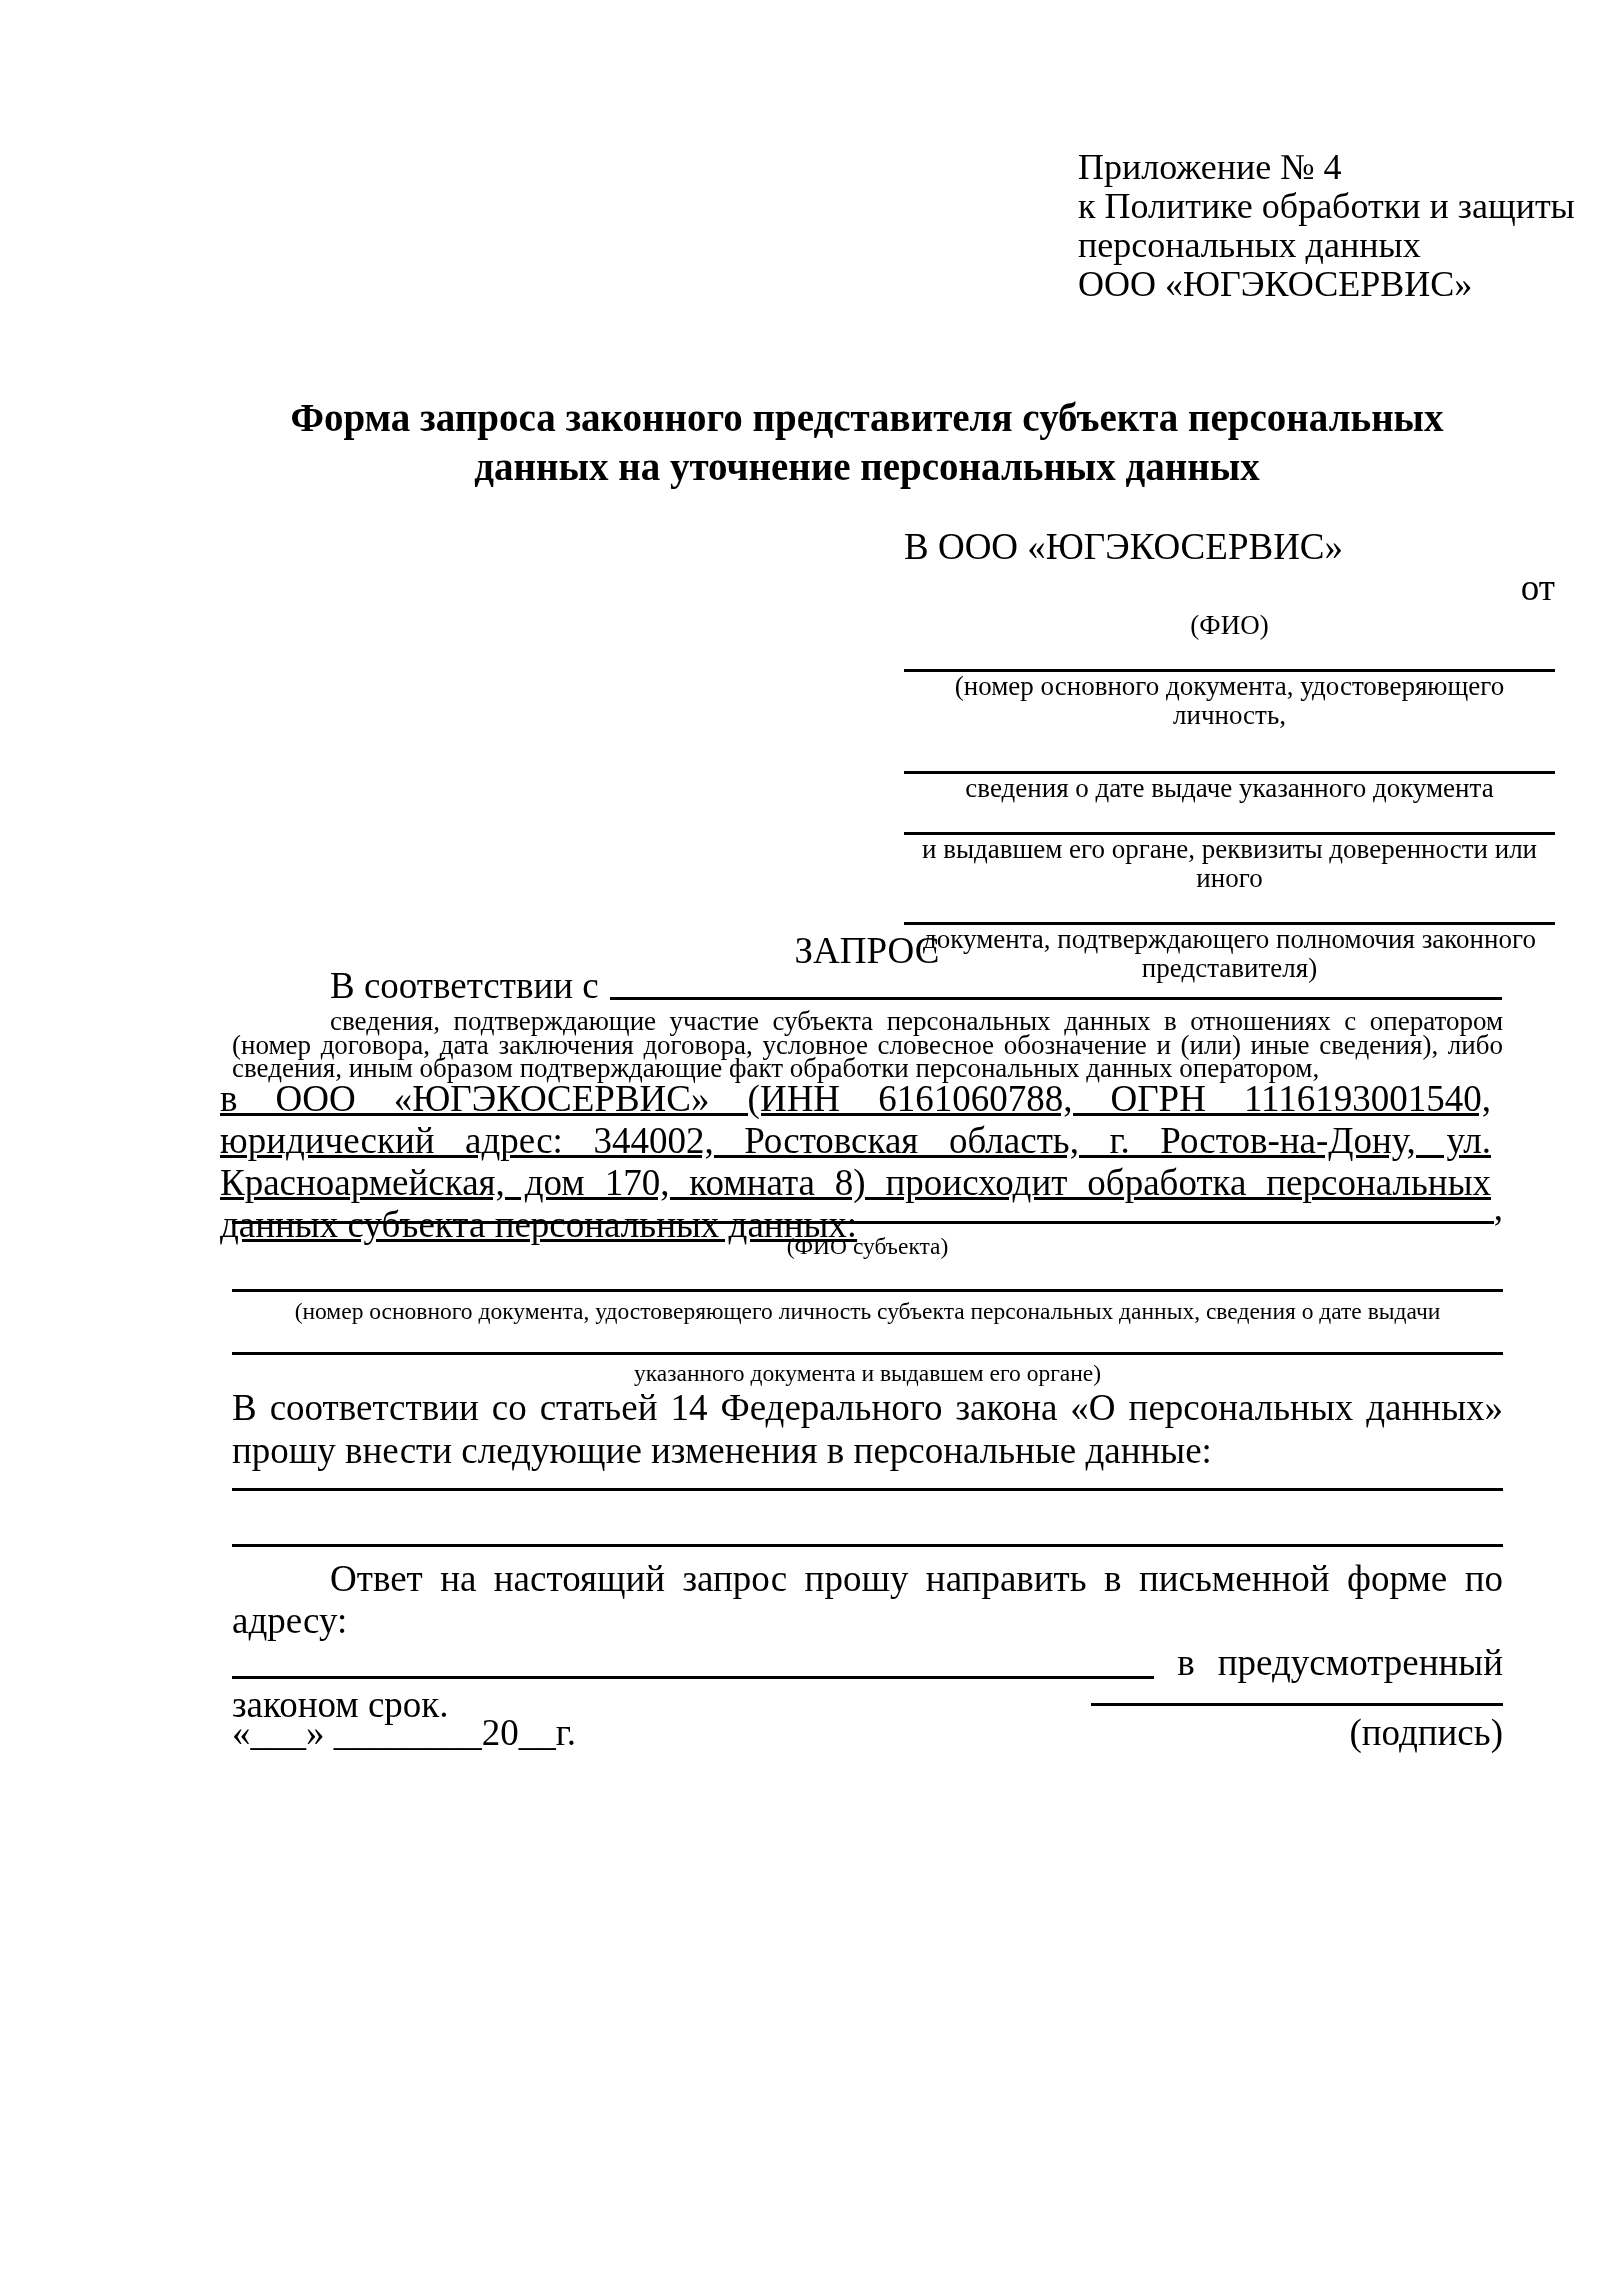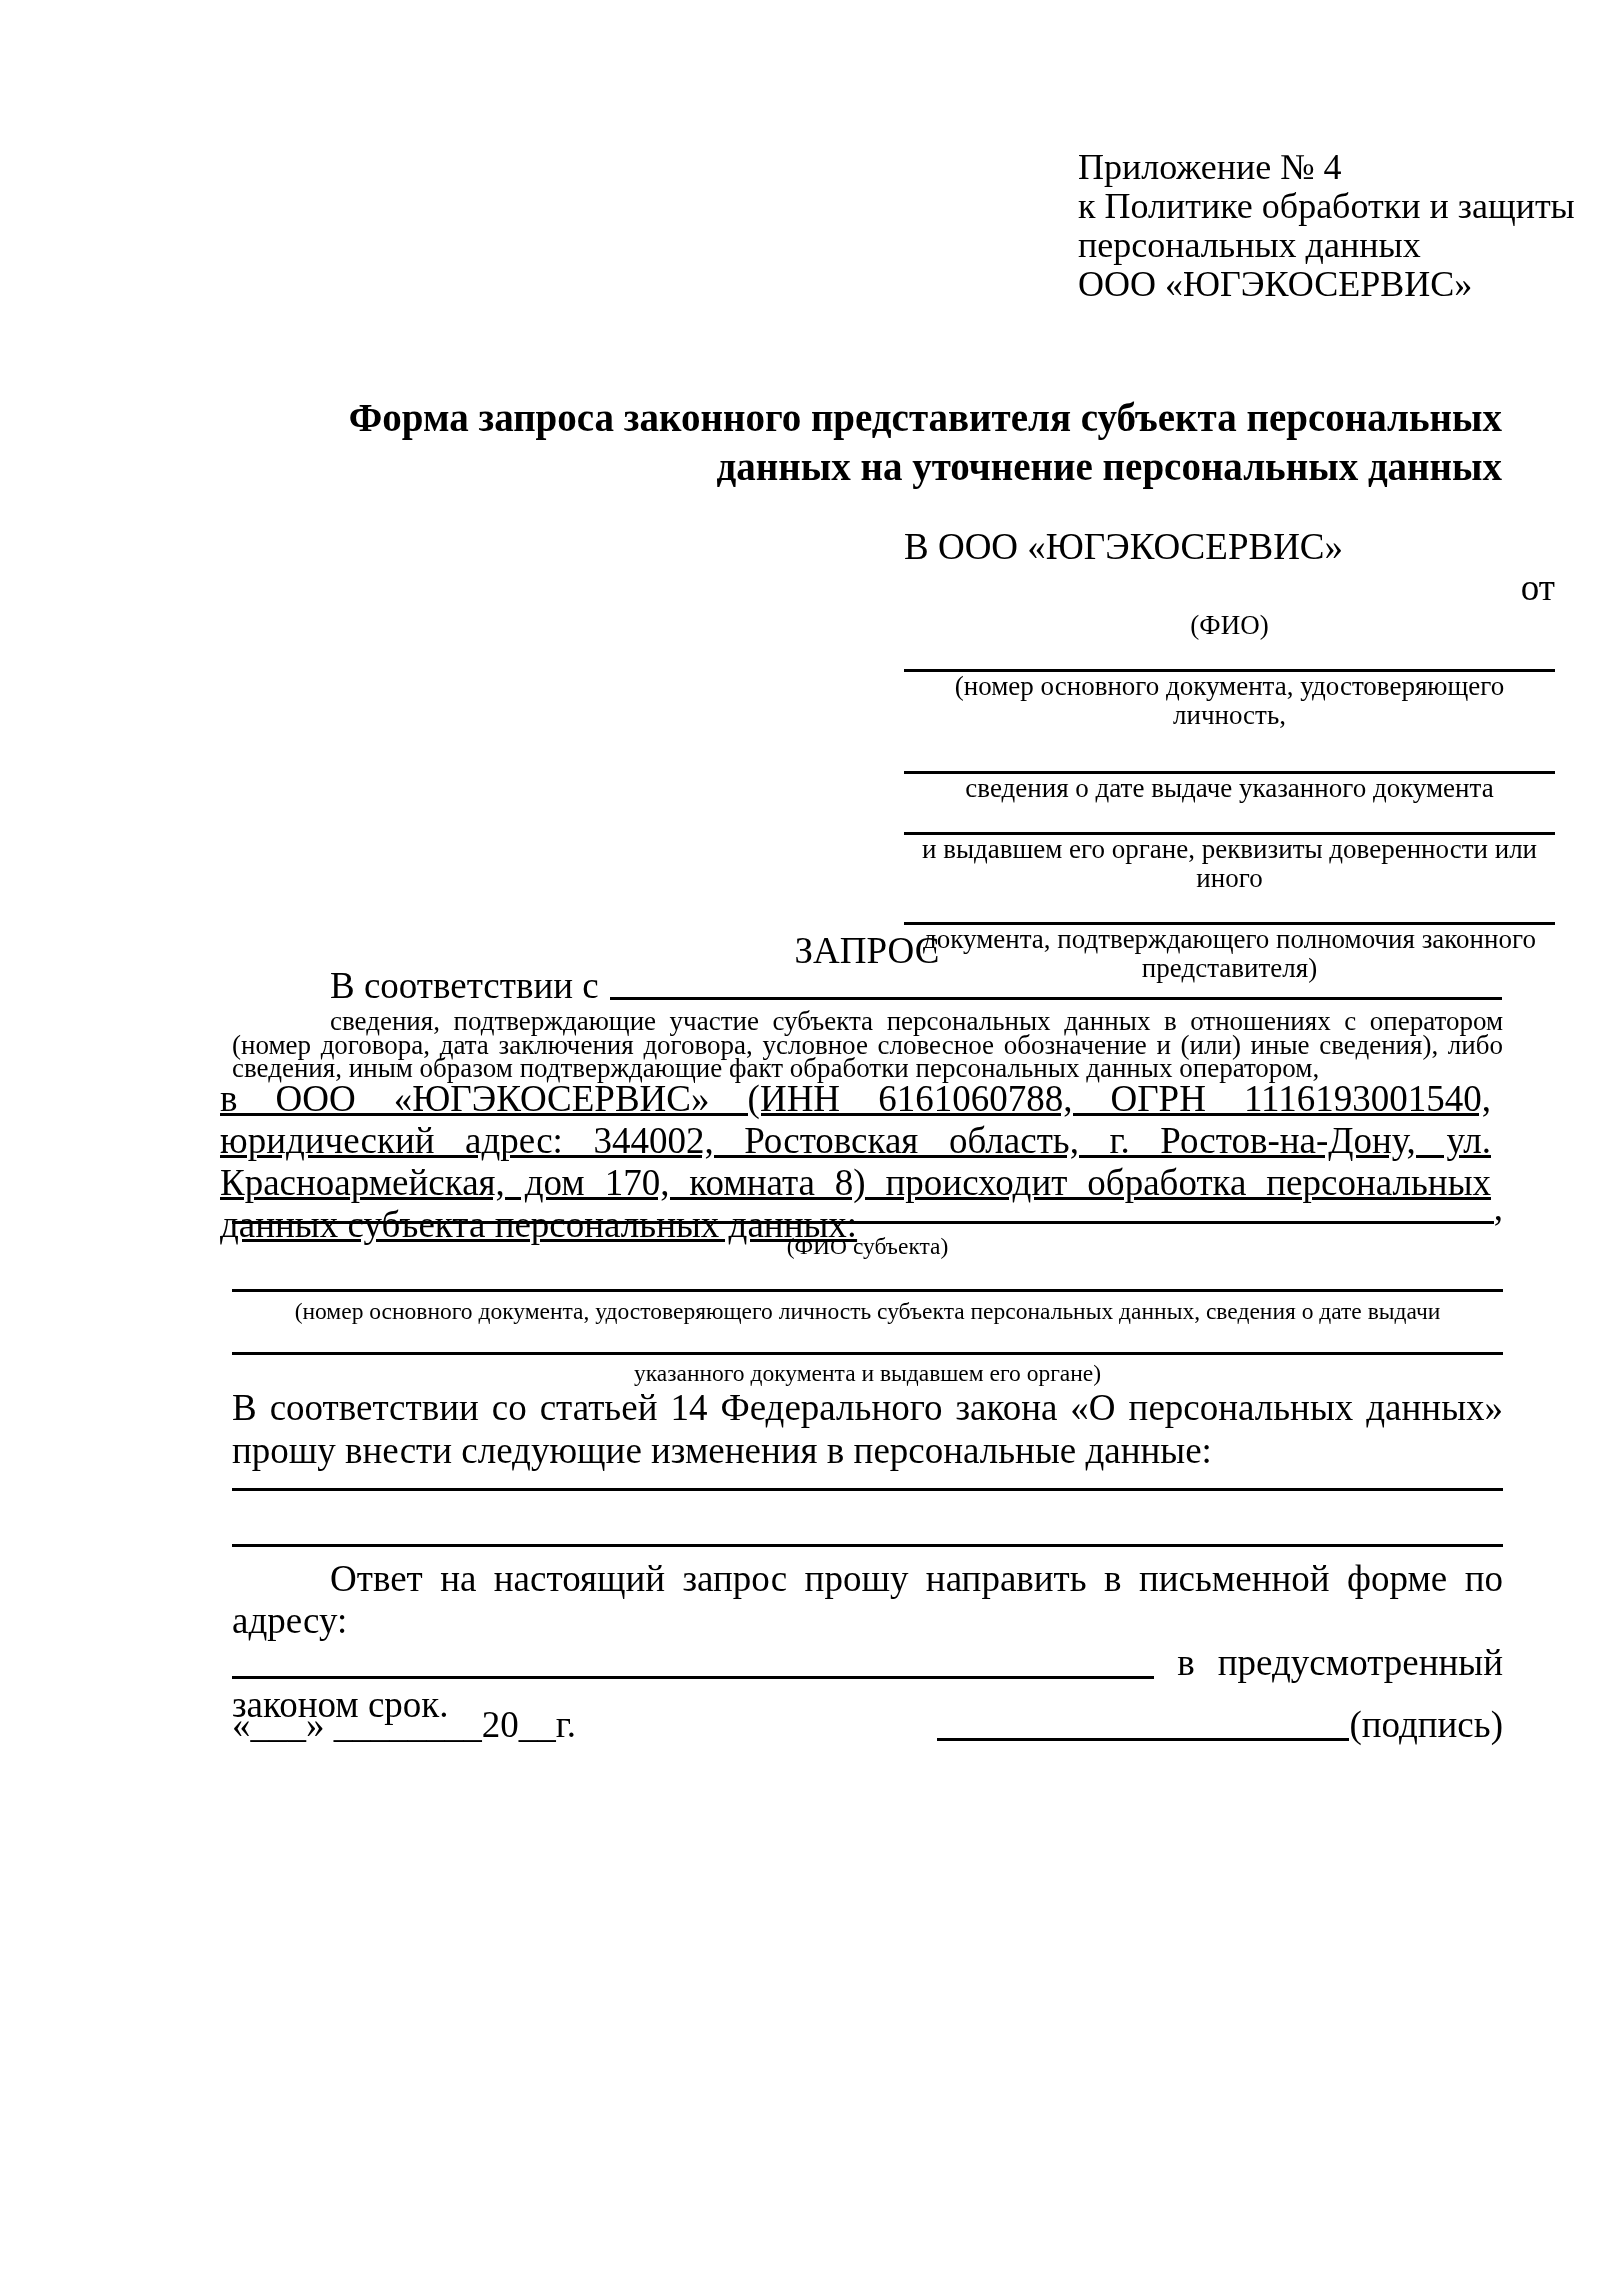--- a/index.html
+++ b/index.html
@@ -11,21 +11,21 @@
     color:#000000;
     font-family:"Liberation Serif","DejaVu Serif",serif;
     overflow:hidden;
   }
   .abs { position:absolute; }
 
   
   .header-block { left:1078px; top:148px; font-size:36px; line-height:39px; }
 
   
-  .doc-title { left:232px; width:1270px; top:393px; text-align:right;
+  .doc-title { left:232px; width:1270px; top:393px; text-align:center;
                font-size:39px; font-weight:700; line-height:49px; }
 
   
   .addressee { left:880px; top:525px; width:651px; font-size:37px;margin-left:24px; }
   .addr-to  { line-height:43px; }
   .flex-row { display:flex; align-items:flex-end; }
   .from-row { line-height:39px; height:43px;flex-direction:column; }
   .fline { flex:1 1 auto; border-bottom:3.9px solid #000; margin:0 0 4.9px 11.8px; }
   .cap { font-size:27px; line-height:29px; text-align:center; }
   .field { border-bottom:3.9px solid #000; }
@@ -52,21 +52,21 @@
   .blank1 { left:232px; width:1271px; top:1453px; height:35px; }
   .blank2 { left:232px; width:1271px; top:1509px; height:35px; }
 
   .answer-para { left:232px; width:1271px; top:1558px; font-size:37px; line-height:42px; }
   .ans-l1 { text-align:justify; text-align-last:justify; text-indent:98px; }
   .ans-l2 { display:flex; align-items:flex-end; justify-content:space-between; height:42px; }
   .ans-l2 .fline { flex:0 0 922px; margin:0 0 4.9px 0; }
 
   .footer-row { left:232px; width:1271px; top:1703px; font-size:37px; line-height:43px;
                 display:flex; justify-content:space-between; align-items:flex-end; }
-  .sig-group { display:flex; align-items:flex-end; }
+  .sig-group { display:flex; align-items:flex-end;flex-direction:column; }
   .sig-line { width:412px; border-bottom:3.9px solid #000; margin:0 0 4.9px 0; }
   .nowrap { white-space:nowrap; }
 </style>
 </head>
 <body>
 
 <div class="page">
 
   <div class="abs header-block">
     <div>Приложение № 4</div>

